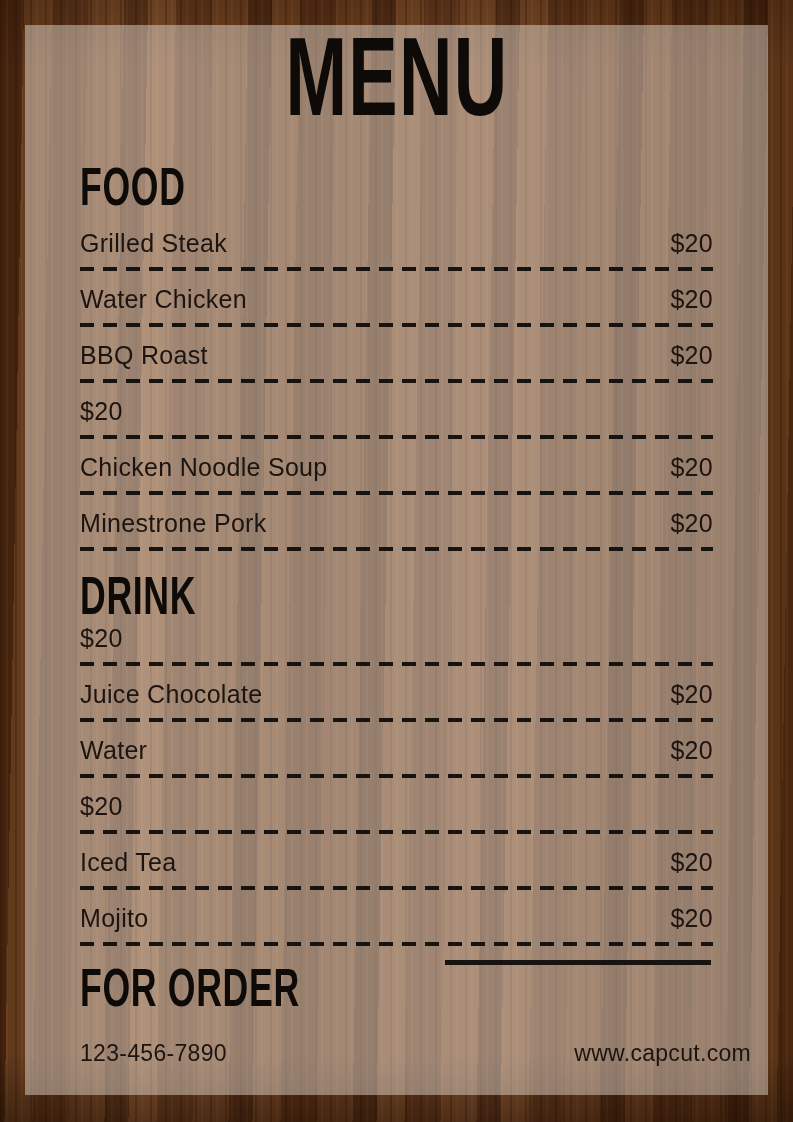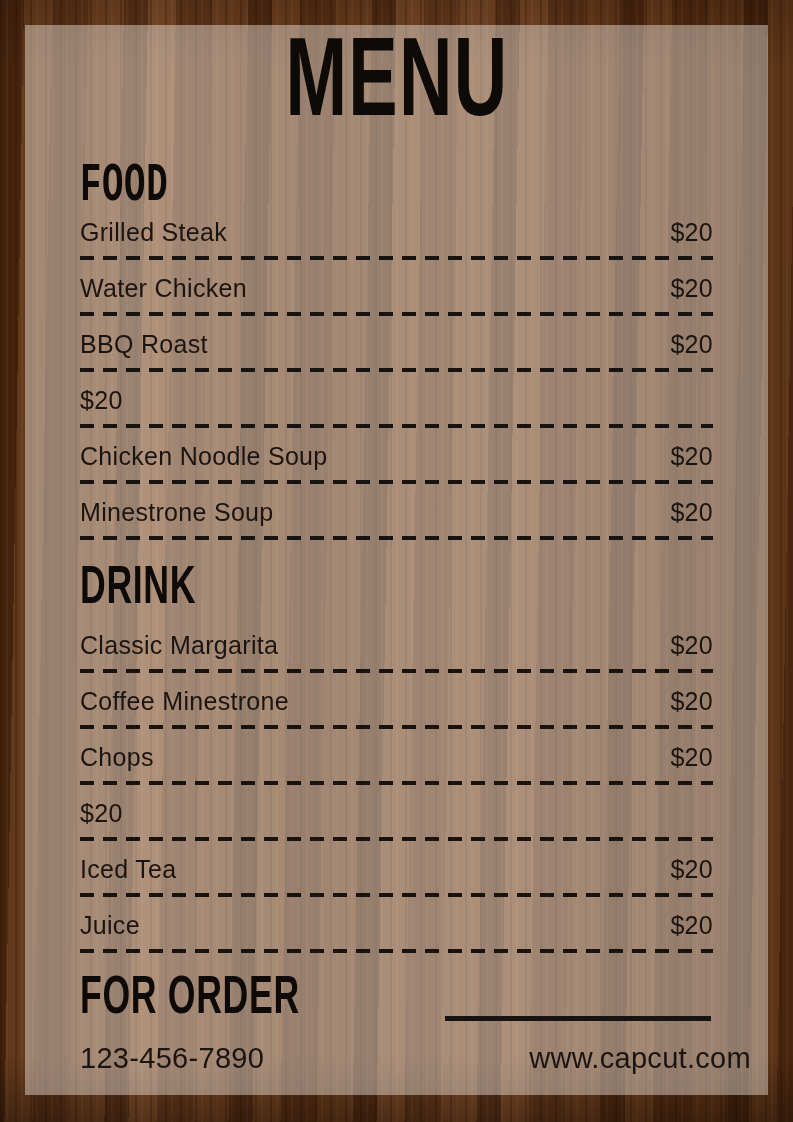--- a/index.html
+++ b/index.html
@@ -62,22 +62,22 @@
     line-height: 1;
     font-weight: bold;
     letter-spacing: 1px;
     color: #0e0a07;
     transform: scaleX(0.66);
     transform-origin: left center;
     white-space: nowrap;
   }
 
   .section-heading-wrap { height: 54px; }
-  .food-heading-wrap  { margin-top: 26px; margin-bottom: 5px; font-family: Liberation Mono, monospace; }
-  .drink-heading-wrap { margin-top: 17px; margin-bottom: 20px; }
+  .food-heading-wrap  { margin-top: 26px; margin-bottom: 16px; }
+  .drink-heading-wrap { margin-top: 17px; margin-bottom: 2px; }
 
   .row {
     height: 28px;
     display: flex;
     justify-content: space-between;
     align-items: center;
     font-size: 25px;
     letter-spacing: 0.3px;
     margin-bottom: 10px;
   }
@@ -86,40 +86,40 @@
 
   .divider {
     height: 4px;
     margin-bottom: 14px;
     background-image: repeating-linear-gradient(90deg,
       #171310 0 14px, rgba(0,0,0,0) 14px 23px);
   }
 
   .order-row {
     display: flex;
-    align-items: flex-end;
+    align-items: flex-start;
     margin-top: 8px;
     height: 54px;
   }
   .order-heading { margin-right: -104px; }
   .order-line {
     flex: 1;
     height: 5px;
     background: #171310;
     margin-left: 136px; 
     margin-right: 2px;
   }
 
   .contact-row {
     display: flex;
     justify-content: space-between;
-    align-items: flex-end;
+    align-items: flex-start;
     margin-top: 26px;
     margin-right: -38px; 
-    font-size: 29px;
+    font-size: 23px;
     letter-spacing: 0.3px;
     height: 28px;
   }
   .contact-row span { white-space: nowrap; }
 </style>
 </head>
 <body>
 
 <div class="poster">
   <div class="panel">
@@ -156,62 +156,61 @@
       </div>
       <div class="divider"></div>
 
       <div class="row">
         <span class="item-name">Chicken Noodle Soup</span>
         <span class="item-price">$20</span>
       </div>
       <div class="divider"></div>
 
       <div class="row">
-        <span class="item-name">Minestrone Soup</span>
+        <span class="item-name">Minestrone Pork</span>
         <span class="item-price">$20</span>
       </div>
       <div class="divider"></div>
     </div>
 
     <div class="section">
       <div class="section-heading-wrap drink-heading-wrap">
         <span class="heading">DRINK</span>
       </div>
 
       <div class="row">
-        <span class="item-name">Classic Margarita</span>
-        <span class="item-price">$20</span>
-      </div>
-      <div class="divider"></div>
-
-      <div class="row">
-        <span class="item-name">Coffee Minestrone</span>
-        <span class="item-price">$20</span>
-      </div>
-      <div class="divider"></div>
-
-      <div class="row">
-        <span class="item-name">Chops</span>
+        <span class="item-price">$20</span>
+      </div>
+      <div class="divider"></div>
+
+      <div class="row">
+        <span class="item-name">Juice Chocolate</span>
+        <span class="item-price">$20</span>
+      </div>
+      <div class="divider"></div>
+
+      <div class="row">
+        <span class="item-name">Water</span>
         <span class="item-price">$20</span>
       </div>
       <div class="divider"></div>
 
       <div class="row">
         <span class="item-price">$20</span>
       </div>
       <div class="divider"></div>
 
       <div class="row">
         <span class="item-name">Iced Tea</span>
         <span class="item-price">$20</span>
       </div>
       <div class="divider"></div>
 
       <div class="row">
-        <span class="item-name">Juice</span>
+        <span class="item-name">Mojito</span>
         <span class="item-price">$20</span>
       </div>
       <div class="divider"></div>
     </div>
 
     <div class="order-row">
       <span class="heading order-heading">FOR ORDER</span>
       <div class="order-line"></div>
     </div>
 

